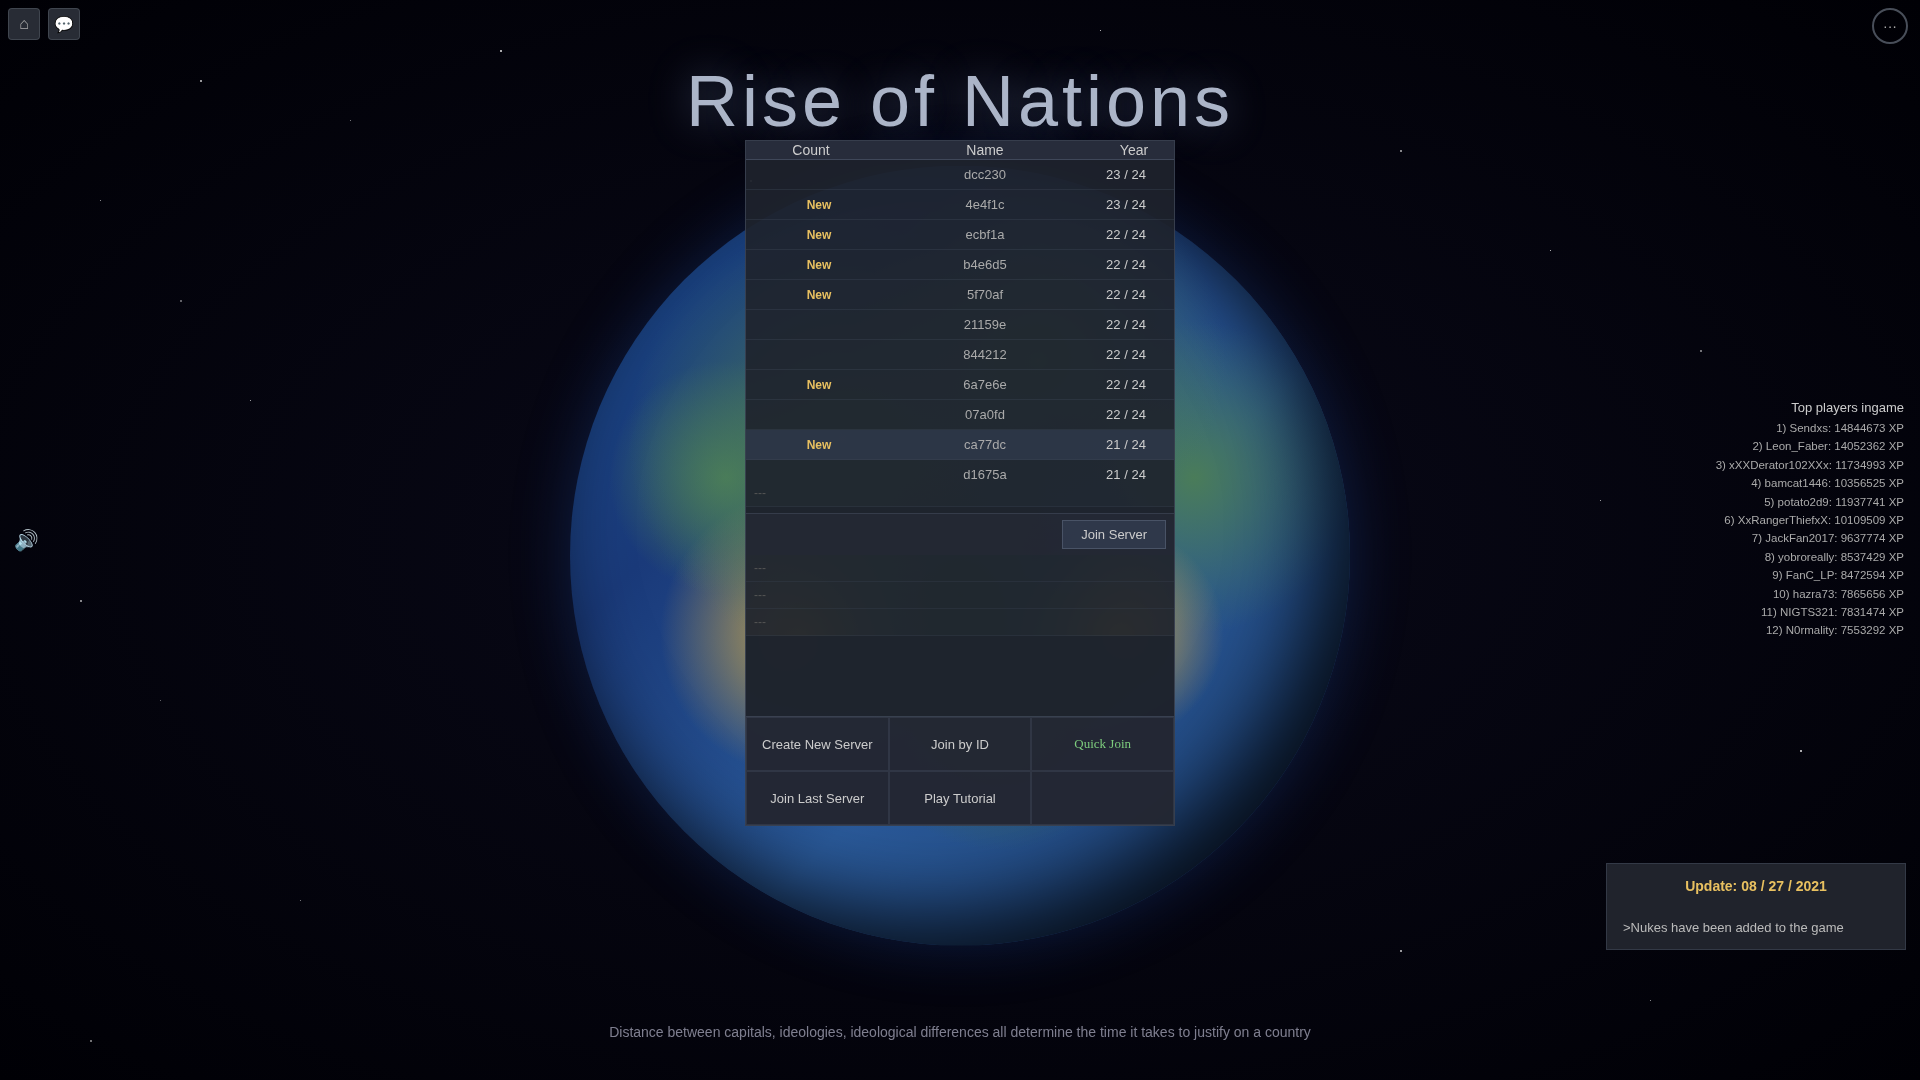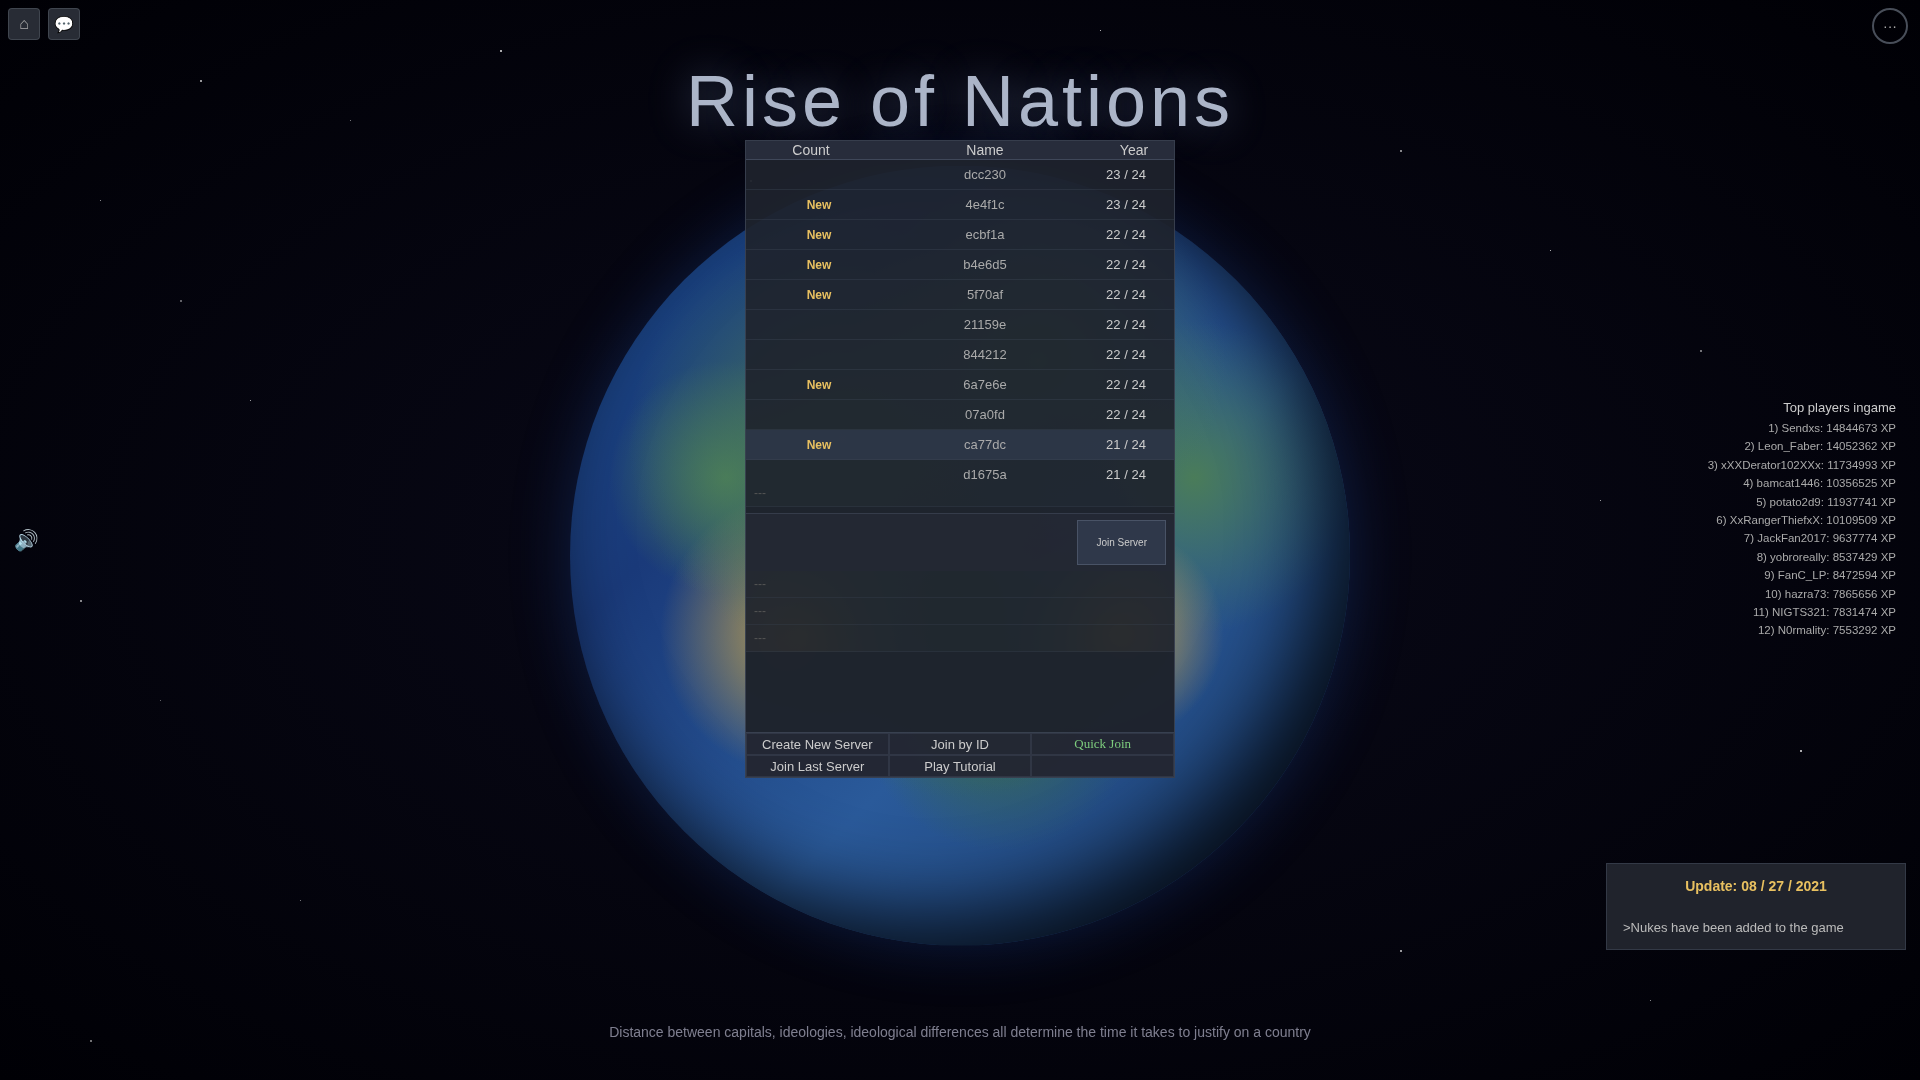--- a/index.html
+++ b/index.html
@@ -146,35 +146,35 @@
       justify-content: flex-end;
       padding: 6px 8px;
       background: rgba(35, 40, 52, 0.9);
       border-top: 1px solid rgba(80,90,110,0.4);
     }
 
     .join-server-btn {
       background: rgba(50,60,80,0.8);
       border: 1px solid rgba(100,110,130,0.5);
       color: #ccc;
-      padding: 16px 18px;
-      font-size: 10px;
+      padding: 6px 18px;
+      font-size: 13px;
       cursor: pointer;
     }
 
     
     .bottom-buttons {
       display: grid;
       grid-template-columns: 1fr 1fr 1fr;
       grid-template-rows: 1fr 1fr;
       border-top: 1px solid rgba(80,90,110,0.5);
     }
 
     .bottom-btn {
-      padding: 2px 8px;
+      padding: 18px 8px;
       text-align: center;
       font-size: 13px;
       cursor: pointer;
       border: 1px solid rgba(80,90,110,0.3);
       color: #ccc;
       background: rgba(35,40,52,0.9);
     }
 
     .bottom-btn.quick-join {
       color: #7dcc7d;
@@ -260,21 +260,21 @@
 
     
     .top-players-panel {
       position: absolute;
       right: 0;
       top: 400px;
       width: 310px;
       background: transparent;
       z-index: 20;
       text-align: right;
-      padding-right: 24px;
+      padding-right: 16px;
     }
 
     .top-players-title {
       color: #ccc;
       font-size: 13px;
       margin-bottom: 4px;
     }
 
     .top-player-row {
       color: #aaa;

